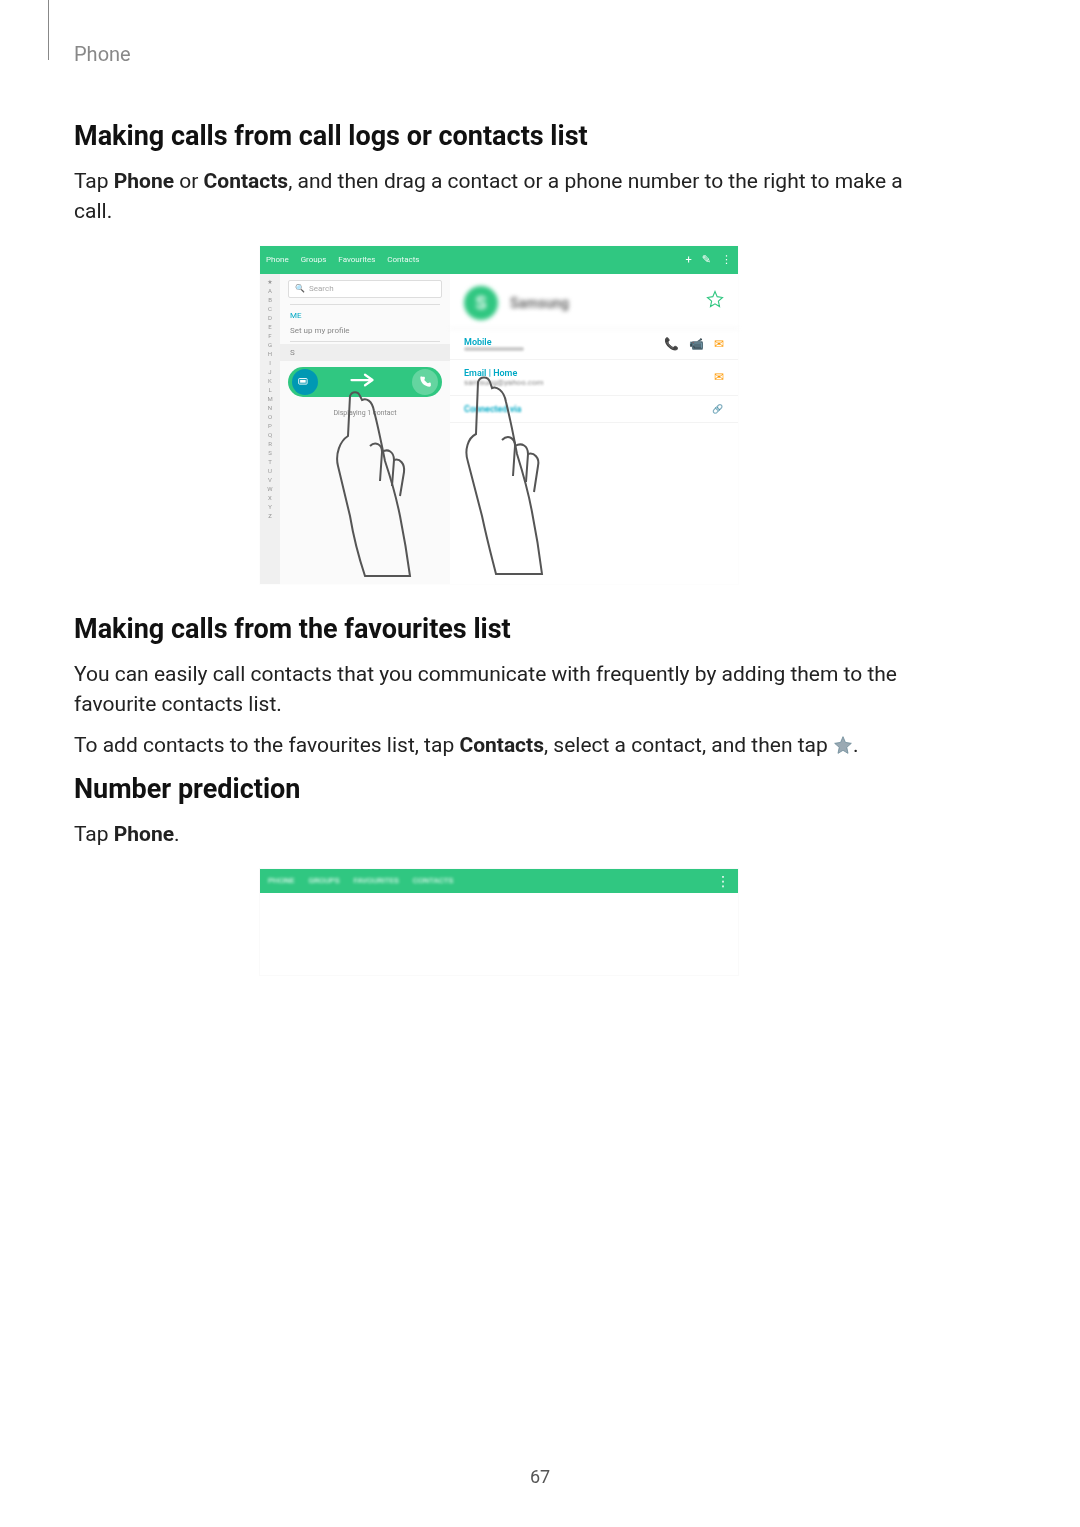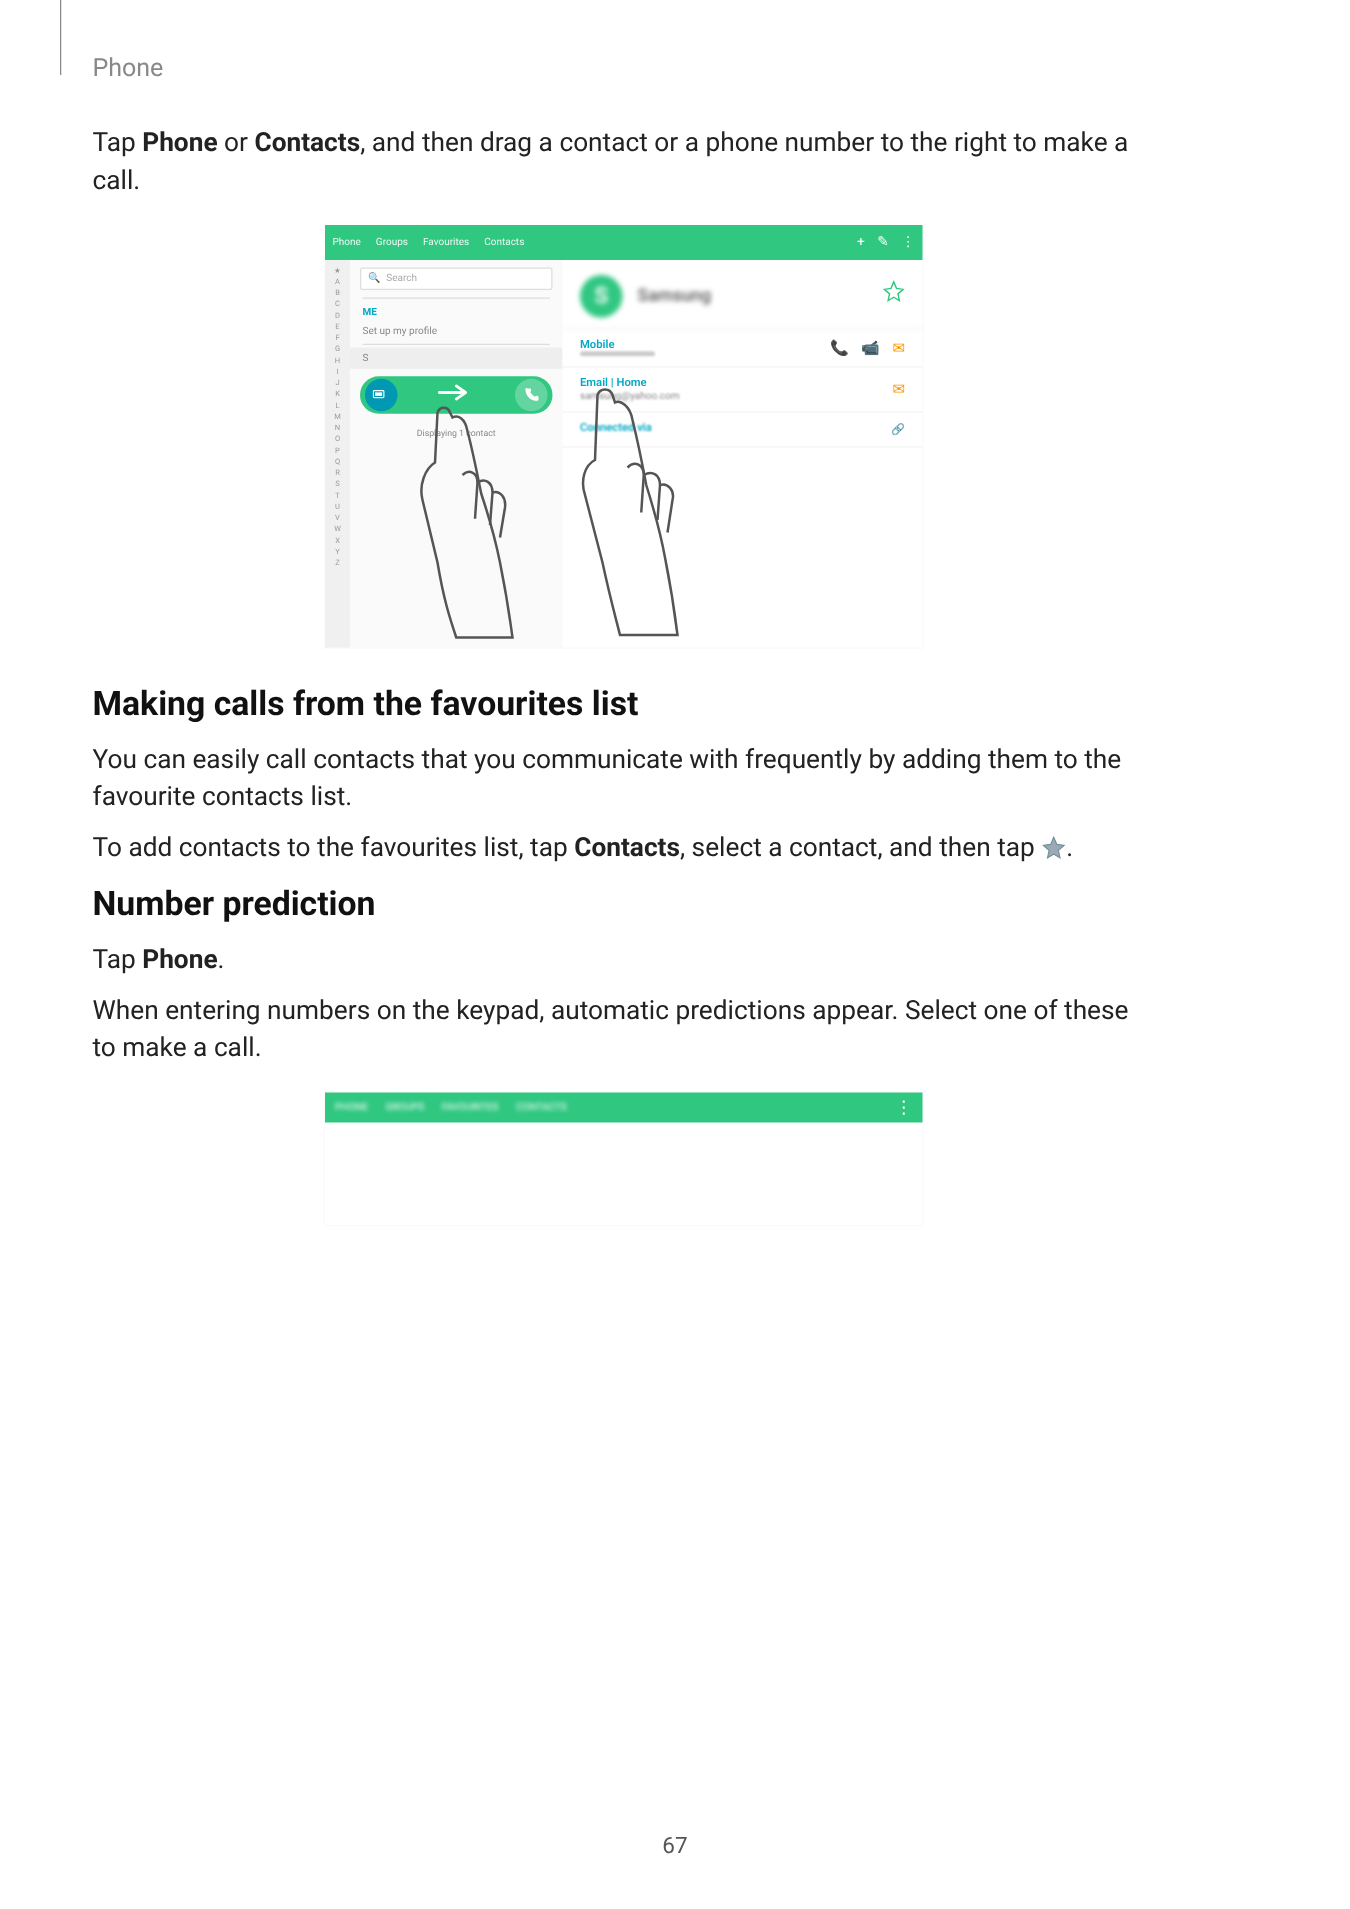--- a/index.html
+++ b/index.html
@@ -120,21 +120,21 @@
     color: #aaa;
     display: flex;
     align-items: center;
     padding: 0 6px;
     gap: 4px;
   }
   .fig1-me {
     padding: 4px 10px 2px;
     font-size: 8px;
     color: #00a9c5;
-    font-weight: 700;
+    font-weight: 400;
   }
   .fig1-setup {
     padding: 4px 10px;
     font-size: 8px;
     color: #888;
   }
   .fig1-divider {
     height: 1px; background: #ddd; margin: 2px 10px;
   }
   .fig1-s-header {
@@ -267,20 +267,21 @@
   }
 </style>
 </head>
 <body>
 
 <div class="vrule"></div>
 <div class="header-label">Phone</div>
 
 <div class="content">
 
+  <div class="h2">Making calls from call logs or contacts list</div>
   <p class="body">
     <span>Tap </span><b>Phone</b><span> or </span><b>Contacts</b><span>, and then drag a contact or a phone number to the right to make a call.</span>
   </p>
 
   <div class="fig-wrap">
     <div class="fig1">
       <div class="fig1-bar">
         <div class="tabs">
           <span>Phone</span>
           <span>Groups</span>
@@ -408,21 +409,20 @@
   <p class="body">
     <span>To add contacts to the favourites list, tap </span><b>Contacts</b><span>, select a contact, and then tap </span><span class="star-inline"><svg viewBox="0 0 24 24">
           <path d="M12 2l2.9 6.9L22 10l-5.5 4.8L18 22l-6-3.6L6 22l1.5-7.2L2 10l7.1-1.1z" fill="#9aa9b3" stroke="#6c8a99" stroke-width="1"></path>
         </svg></span><span>.</span>
   </p>
 
   <div class="h2" style="margin-top:13px">Number prediction</div>
   <p class="body">
     <span>Tap </span><b>Phone</b><span>.</span>
   </p>
-  <p class="body">When entering numbers on the keypad, automatic predictions appear. Select one of these to make a call.</p>
 
   <div class="fig-wrap">
     <div class="fig2">
       <solid class="fig2-bar" style="display:flex">
         <div class="fig2-tabs">
           <span>PHONE</span>
           <span>GROUPS</span>
           <span>FAVOURITES</span>
           <span>CONTACTS</span>
         </div>

